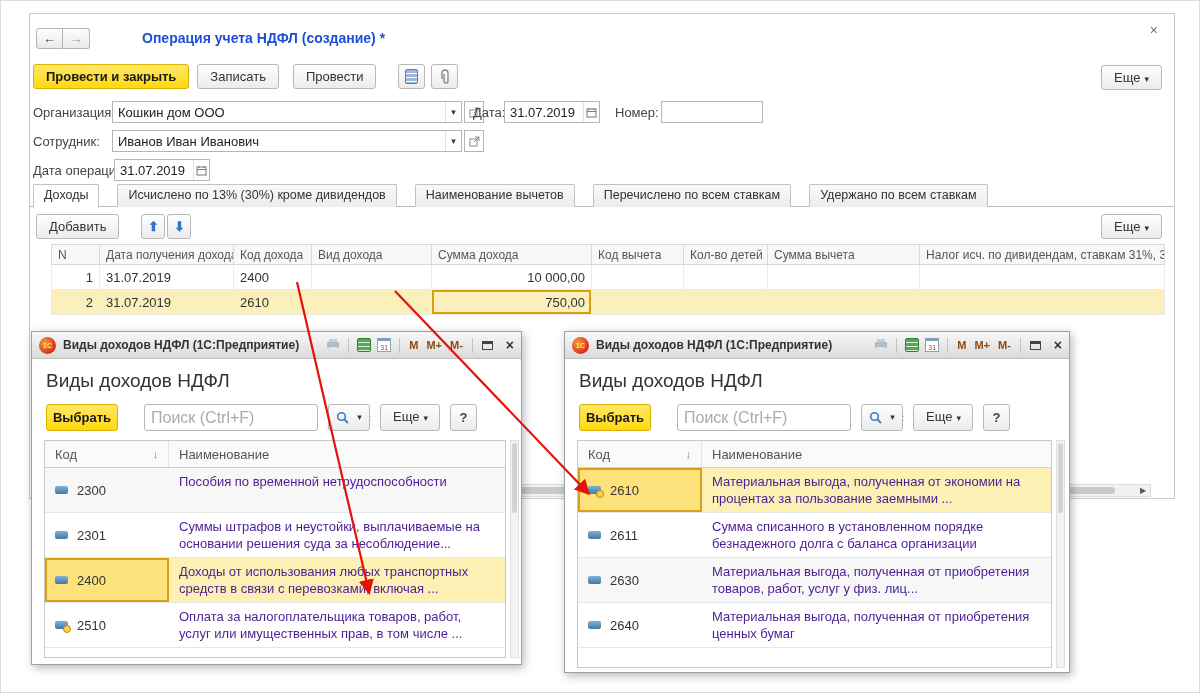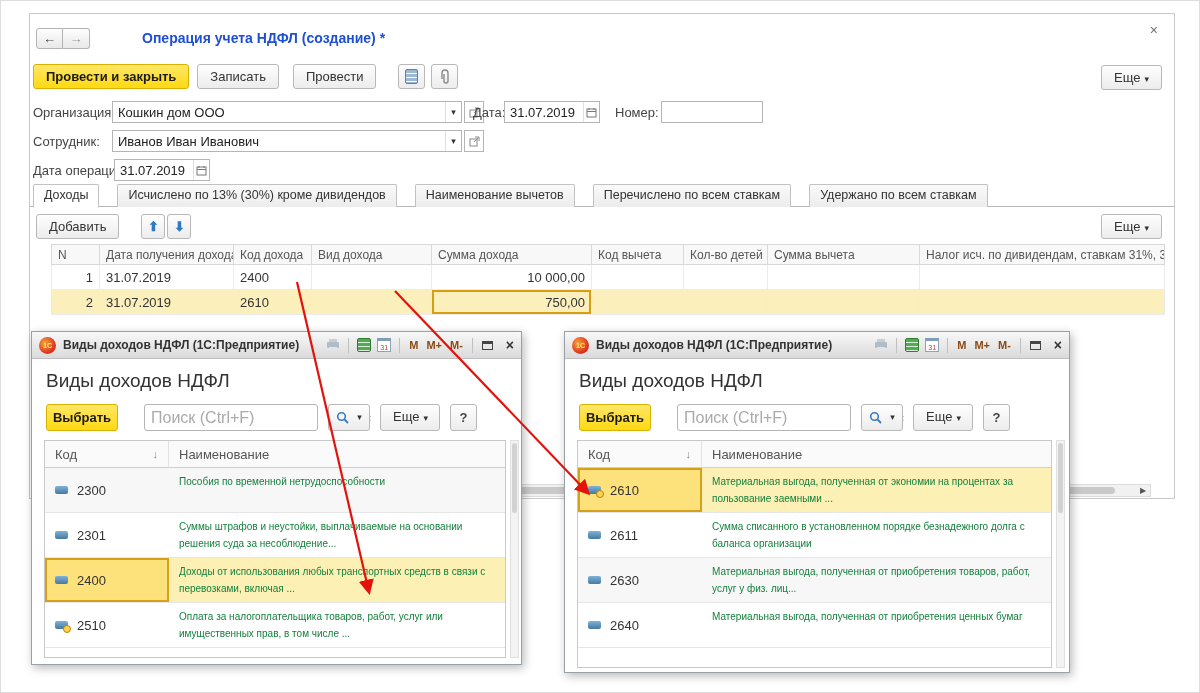--- a/index.html
+++ b/index.html
@@ -107,21 +107,21 @@
   .pleft  .ptable { width:462px; height:218px; }
   .pright .ptable { width:475px; height:228px; }
   .phead { height:27px; display:flex; background:#fafafa; border-bottom:1px solid #d0d0d0;
            font-size:13px; color:#555; align-items:center; }
   .pc-code { width:124px; display:flex; align-items:center; padding-left:10px; border-right:1px solid #e2e2e2; height:100%; }
   .sorticon { margin-left:auto; margin-right:10px; color:#888; font-size:11px; }
   .pc-name { flex:1; padding-left:10px; }
   .prow { display:flex; min-height:45px; border-bottom:1px solid #e6e6e6; }
   .prow.shade { background:#f7f7f7; }
   .pr-code { width:124px; display:flex; align-items:center; padding-left:10px; gap:9px; font-size:13px; color:#333; }
-  .pr-name { flex:1; padding:5px 10px 2px; font-size:10px; color:#15803d; line-height:17px; }
+  .pr-name { flex:1; padding:5px 10px 2px; font-size:13px; color:#4c1d95; line-height:17px; }
   .prow.sel .pr-name { background:#fcf0b4; }
   .prow.sel .pr-code { background:#fde27c; box-shadow:inset 0 0 0 2px #d8a018; }
   .itm { width:13px; height:8px; border-radius:2px; background:linear-gradient(#7fb2d9,#46799f);
          position:relative; flex:none; }
   .itm.dot::after { content:""; position:absolute; right:-3px; bottom:-4px; width:6px; height:6px;
                     border-radius:50%; background:#ffd24d; border:1px solid #b8860b; }
   .pvscroll { position:absolute; top:108px; width:9px; background:#f3f3f3; border:1px solid #e0e0e0; }
   .pleft  .pvscroll { left:478px; height:218px; }
   .pright .pvscroll { left:491px; height:228px; }
   .pvthumb { position:absolute; left:1px; top:2px; width:5px; height:70px; background:#d2d2d2; border-radius:3px; }

